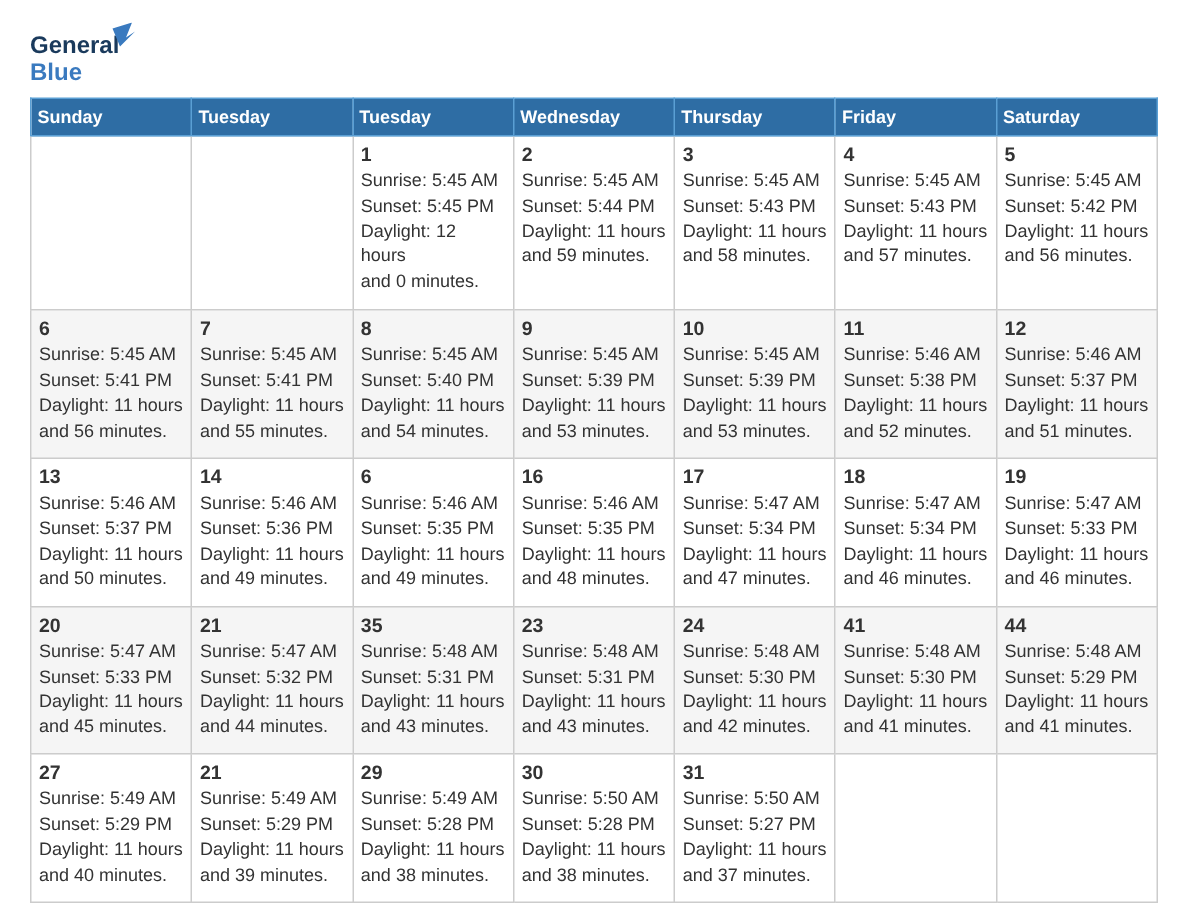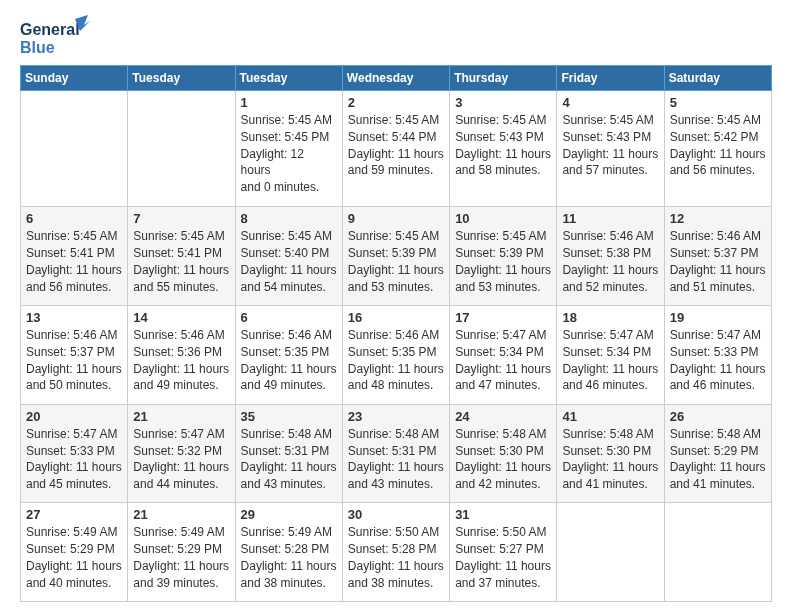--- a/index.html
+++ b/index.html
@@ -216,21 +216,21 @@
           </td>
           <td>
             <span class="day-number">24</span>
             <div class="cell-info">Sunrise: 5:48 AM<br>Sunset: 5:30 PM<br>Daylight: 11 hours<br>and 42 minutes.</div>
           </td>
           <td>
             <span class="day-number">41</span>
             <div class="cell-info">Sunrise: 5:48 AM<br>Sunset: 5:30 PM<br>Daylight: 11 hours<br>and 41 minutes.</div>
           </td>
           <td>
-            <span class="day-number">26</span>
+            <span class="day-number">44</span>
             <div class="cell-info">Sunrise: 5:48 AM<br>Sunset: 5:29 PM<br>Daylight: 11 hours<br>and 41 minutes.</div>
           </td>
         </tr>
         <tr>
           <td>
             <span class="day-number">27</span>
             <div class="cell-info">Sunrise: 5:49 AM<br>Sunset: 5:29 PM<br>Daylight: 11 hours<br>and 40 minutes.</div>
           </td>
           <td>
             <span class="day-number">21</span>

